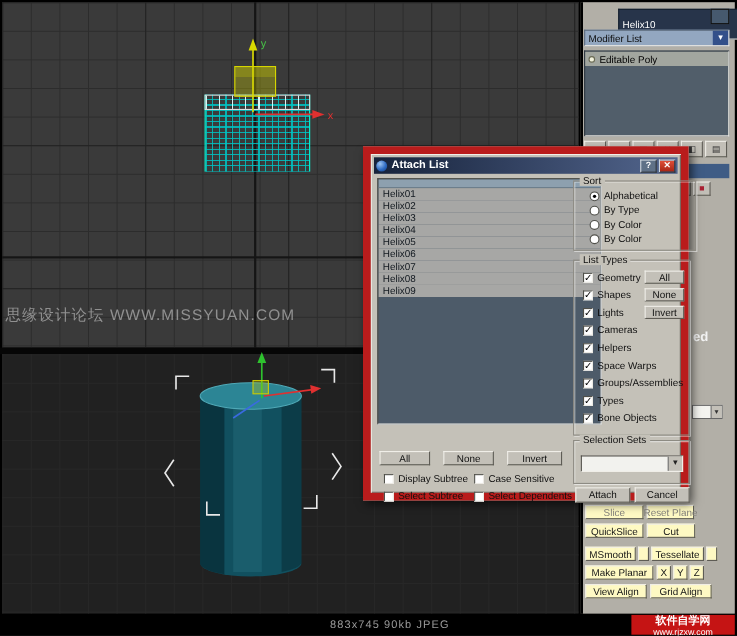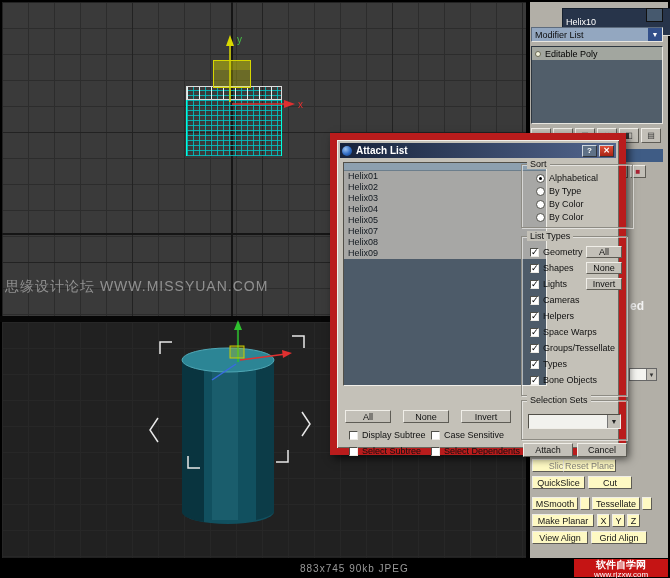--- a/index.html
+++ b/index.html
@@ -183,21 +183,21 @@
   <div class="abs mini-btn" style="left:612px;top:165px;width:16px;height:13px;color:#a23;z-index:11">□</div>
   <div class="abs mini-btn" style="left:630px;top:165px;width:16px;height:13px;color:#a23;z-index:11">■</div>
 
   <div class="abs" id="partial-label" style="left:630px;top:299px;z-index:11">ed</div>
 
   <div class="abs" id="partial-dd" style="left:629px;top:368px;width:28px;height:13px;z-index:11">
     <span class="dd-arrow2">▼</span>
   </div>
 
   <div class="abs btn disabled" style="left:532px;top:459px;width:53px;height:13px;z-index:11">Slice</div>
-  <div class="abs btn disabled" style="left:563px;top:459px;width:53px;height:13px;z-index:11">Reset Plane</div>
+  <div class="abs btn disabled" style="left:588px;top:459px;width:43px;height:13px;z-index:11">Reset Plane</div>
   <div class="abs btn" style="left:532px;top:476px;width:53px;height:13px;z-index:11">QuickSlice</div>
   <div class="abs btn" style="left:588px;top:476px;width:44px;height:13px;z-index:11">Cut</div>
   <div class="abs btn" style="left:532px;top:497px;width:46px;height:13px;z-index:11">MSmooth</div>
   <div class="abs btn" style="left:580px;top:497px;width:10px;height:13px;z-index:11"></div>
   <div class="abs btn" style="left:592px;top:497px;width:48px;height:13px;z-index:11">Tessellate</div>
   <div class="abs btn" style="left:642px;top:497px;width:10px;height:13px;z-index:11"></div>
   <div class="abs btn" style="left:532px;top:514px;width:62px;height:13px;z-index:11">Make Planar</div>
   <div class="abs btn" style="left:597px;top:514px;width:13px;height:13px;z-index:11">X</div>
   <div class="abs btn" style="left:612px;top:514px;width:13px;height:13px;z-index:11">Y</div>
   <div class="abs btn" style="left:627px;top:514px;width:13px;height:13px;z-index:11">Z</div>
@@ -212,20 +212,21 @@
       <span class="tb-btn" id="close-btn">✕</span>
     </div>
 
     <div id="attach-listbox">
       <div class="lb-head"></div>
       <div class="lb-item">Helix01</div>
       <div class="lb-item">Helix02</div>
       <div class="lb-item">Helix03</div>
       <div class="lb-item">Helix04</div>
       <div class="lb-item">Helix05</div>
+      <div class="lb-item">Helix06</div>
       <div class="lb-item">Helix07</div>
       <div class="lb-item">Helix08</div>
       <div class="lb-item">Helix09</div>
     </div>
 
     <div class="group" style="left:184px;top:24px;width:112px;height:64px">
       <span class="glabel">Sort</span>
       <div class="g-row" style="left:14px;top:8px">
         <span class="radio selected"></span>
         <span>Alphabetical</span>
@@ -268,21 +269,21 @@
       <div class="g-row" style="left:8px;top:74px">
         <span class="chk checked"></span>
         <span>Helpers</span>
       </div>
       <div class="g-row" style="left:8px;top:90px">
         <span class="chk checked"></span>
         <span>Space Warps</span>
       </div>
       <div class="g-row" style="left:8px;top:106px">
         <span class="chk checked"></span>
-        <span>Groups/Tessellate</span>
+        <span>Groups/Assemblies</span>
       </div>
       <div class="g-row" style="left:8px;top:122px">
         <span class="chk checked"></span>
         <span>Types</span>
       </div>
       <div class="g-row" style="left:8px;top:138px">
         <span class="chk checked"></span>
         <span>Bone Objects</span>
       </div>
     </div>

